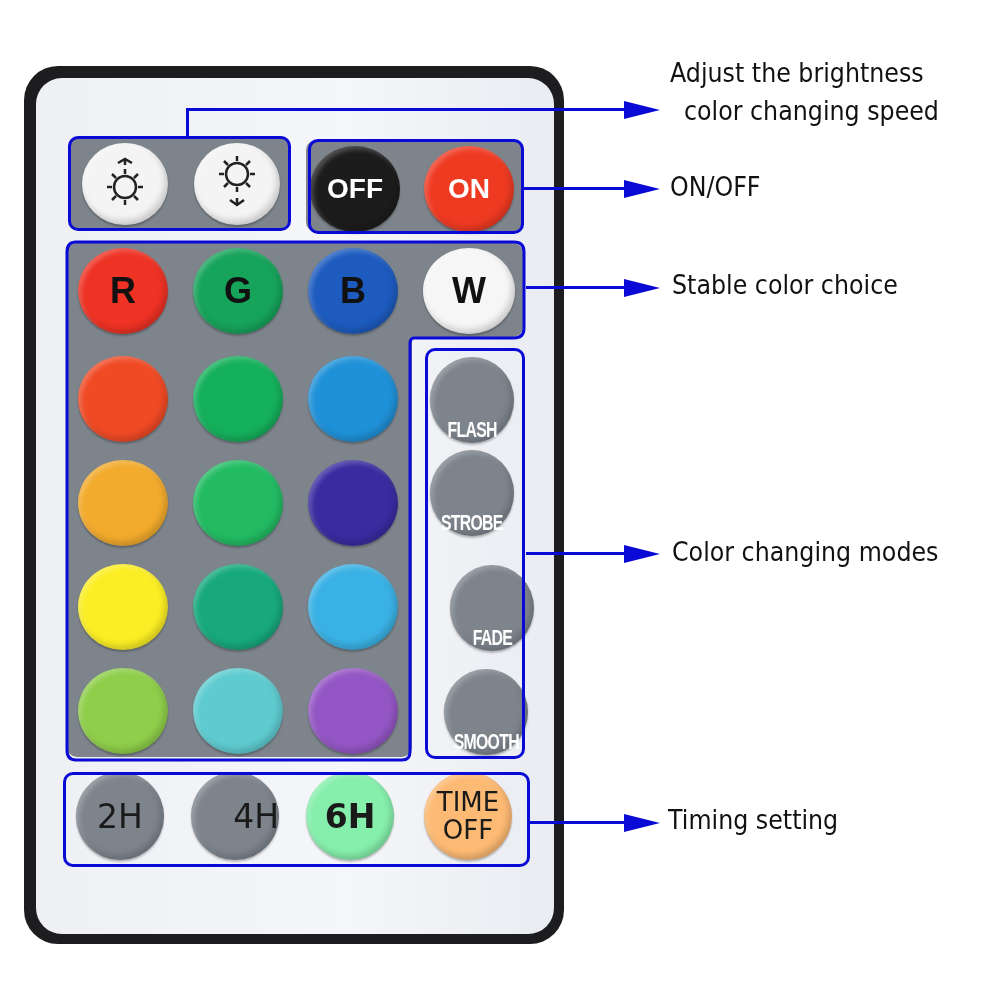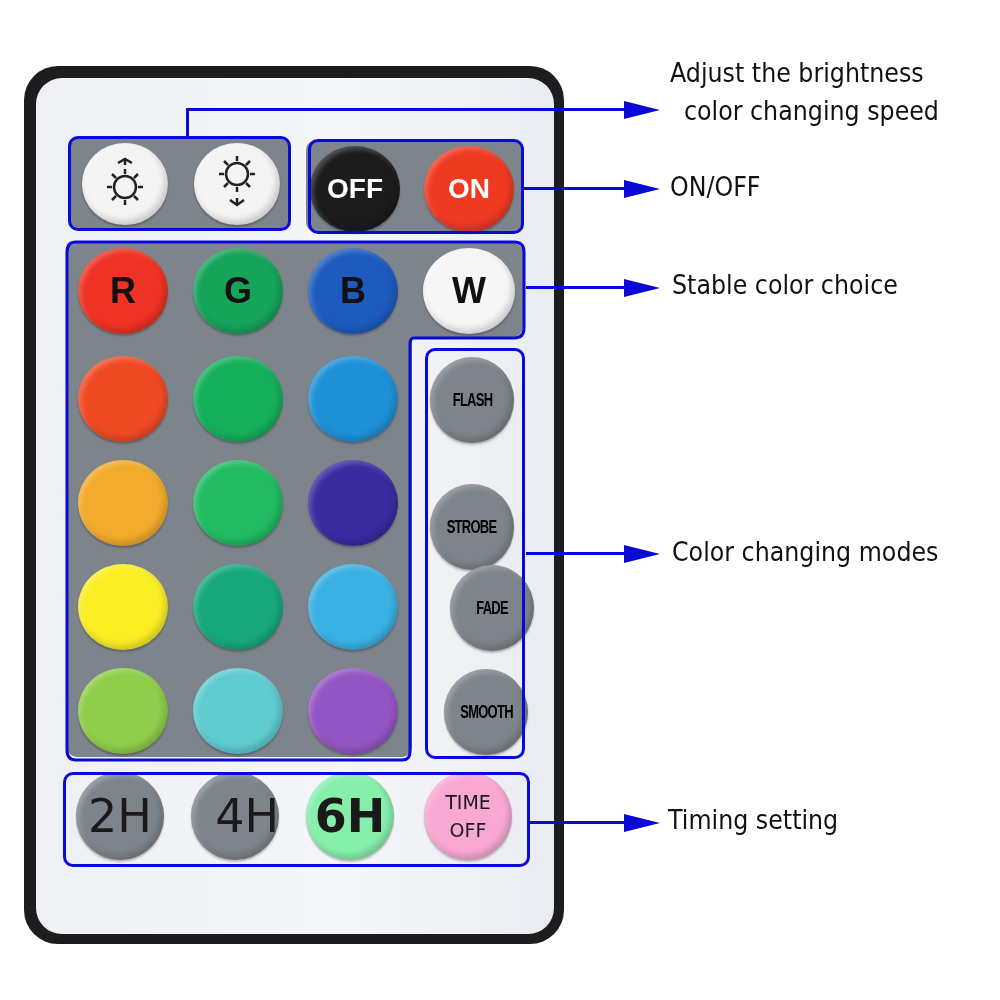--- a/index.html
+++ b/index.html
@@ -35,23 +35,23 @@
     border-top: 9px solid transparent; border-bottom: 9px solid transparent;
     border-left: 36px solid #0a0ad6;
   }
 
   .callout {
     position: absolute; color: #111111; font-family: "DejaVu Sans", sans-serif;
     font-size: 27px; line-height: 34px; white-space: nowrap;
   }
   .callout-condensed { transform: scaleX(0.88); transform-origin: left center; }
 
-  .mode-btn { font-size: 18px; color: #000000; letter-spacing: -1px; transform: scaleX(1); }
+  .mode-btn { font-size: 22px; color: #ffffff; letter-spacing: -1px; transform: scaleX(1); align-items: flex-end; }
   .mode-btn .btn-label { display: inline-block; transform: scaleX(0.72); }
-  .timer-btn { font-size: 46px; color: #1a1a1a; font-weight: normal; }
+  .timer-btn { font-size: 33px; color: #1a1a1a; font-weight: normal; }
   .timer-btn .btn-label { font-family: "DejaVu Sans", sans-serif; }
 </style>
 </head>
 <body>
 
 <div class="remote"></div>
 <div class="remote-face"></div>
 
 <div class="panel" style="left:68px; top:137px; width:221px; height:92px;"></div>
 <div class="btn" style="left:82px; top:143px; width:86px; height:82px; background:#f4f4f4;">
@@ -133,41 +133,41 @@
 <div class="btn" style="left:193px; top:668px; width:90px; height:86px; background:#5ecbd0;"></div>
 <div class="btn" style="left:308px; top:668px; width:90px; height:86px; background:#9456c4;"></div>
 
 <svg style="position:absolute; left:64px; top:240px;" width="466" height="524" viewBox="0 0 466 524">
   <path d="M12 2 H450 Q460 2 460 12 V88 Q460 98 450 98 H350 Q346 98 346 104 V512 Q346 520 338 520 H12 Q3 520 3 510 V12 Q3 2 12 2 Z" fill="none" stroke="#0a0ad6" stroke-width="3"></path>
 </svg>
 
 <div class="btn mode-btn" style="left:430px; top:357px; width:84px; height:86px; background:#7d848c;">
   <span class="btn-label">FLASH</span>
 </div>
-<div class="btn mode-btn" style="left:430px; top:484px; width:84px; height:86px; background:#7d848c;">
+<div class="btn mode-btn" style="left:430px; top:450px; width:84px; height:86px; background:#7d848c;">
   <span class="btn-label">STROBE</span>
 </div>
 <div class="btn mode-btn" style="left:450px; top:565px; width:84px; height:86px; background:#7d848c;">
   <span class="btn-label">FADE</span>
 </div>
 <div class="btn mode-btn" style="left:444px; top:669px; width:84px; height:86px; background:#7d848c;">
   <span class="btn-label">SMOOTH</span>
 </div>
 <div class="outline" style="left:425px; top:348px; width:100px; height:411px;"></div>
 
 <div class="btn timer-btn" style="left:76px; top:772px; width:88px; height:88px; background:#7d848c;">
   <span class="btn-label">2H</span>
 </div>
 <div class="btn timer-btn" style="left:191px; top:772px; width:88px; height:88px; background:#7d848c;justify-content:flex-end;">
   <span class="btn-label">4H</span>
 </div>
 <div class="btn timer-btn" style="left:306px; top:772px; width:88px; height:88px; background:#86efac;font-weight:bold;">
   <span class="btn-label">6H</span>
 </div>
-<div class="btn timer-btn" style="left:424px; top:772px; width:88px; height:88px; background:#f9a8d4; flex-direction:column; font-size:19px; line-height:28px;">
+<div class="btn timer-btn" style="left:424px; top:772px; width:88px; height:88px; background:#fdba74; flex-direction:column; font-size:26px; line-height:28px;">
   <span class="btn-label">TIME</span>
   <span class="btn-label">OFF</span>
 </div>
 <div class="outline" style="left:63px; top:772px; width:467px; height:95px;"></div>
 
 <div class="arrow-vline" style="left:186px; top:109px; height:28px;"></div>
 <div class="arrow-line" style="left:186px; top:108px; width:440px;"></div>
 <div class="arrow-head" style="left:624px; top:101px;"></div>
 
 <div class="arrow-line" style="left:524px; top:187px; width:104px;"></div>

